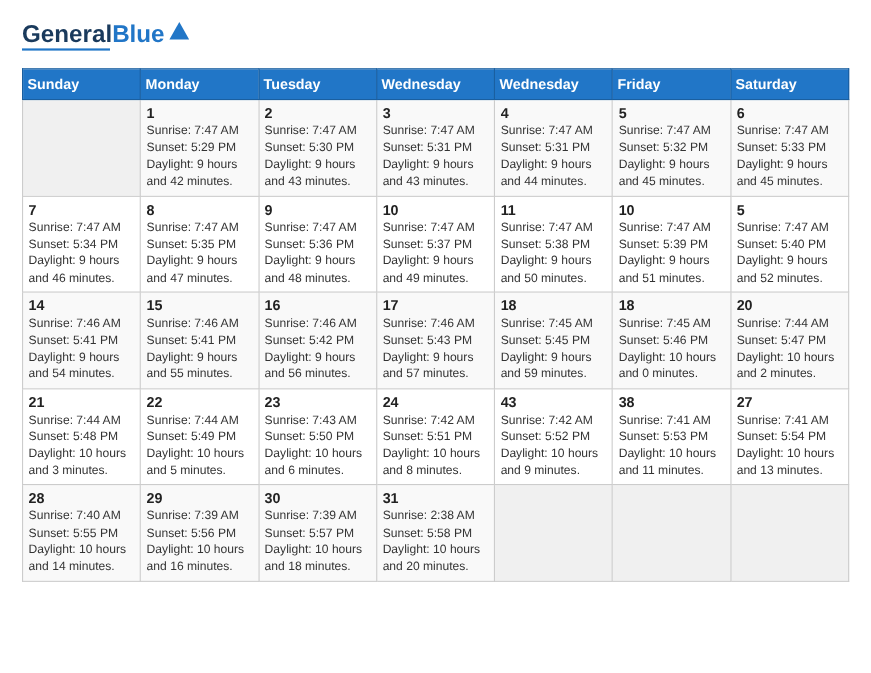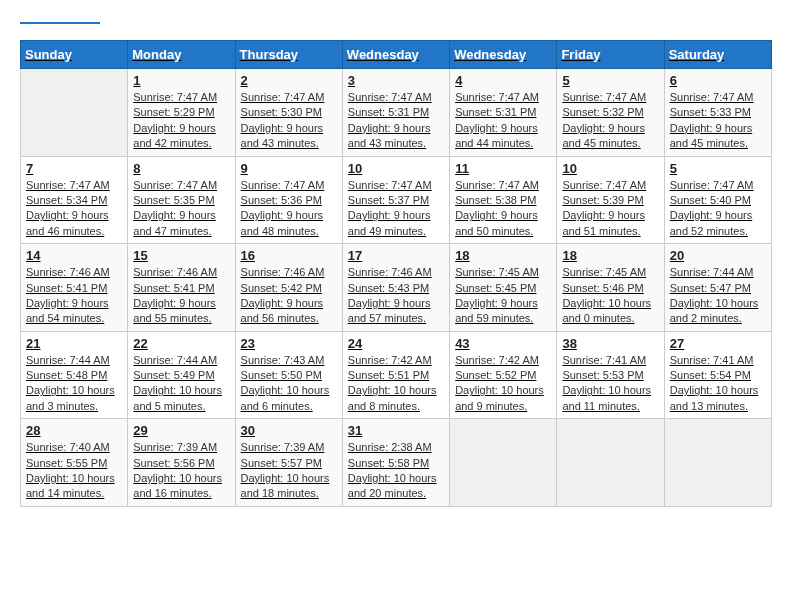--- a/index.html
+++ b/index.html
@@ -39,21 +39,20 @@
       color: #222;
     }
     .location-title {
       font-size: 16px;
       color: #555;
     }
     table {
       width: 100%;
       border-collapse: collapse;
       font-size: 11px;
-      text-decoration: underline;
     }
     thead tr th {
       background: #2176c7;
       color: #fff;
       padding: 6px 4px;
       text-align: left;
       font-size: 13px;
       font-weight: bold;
       border: 1px solid #1a5fa0;
     }
@@ -81,34 +80,40 @@
       color: #333;
       line-height: 1.4;
       font-size: 11px;
     }
   </style>
 </head>
 <body>
 
 <div class="header">
   <div class="logo">
+    <div style="display:flex;align-items:center;">
+      <span class="logo-text">General<span class="blue">Blue</span></span>
+      <svg width="22" height="22" viewBox="0 0 22 22" style="margin-left:2px;margin-top:-4px;">
+        <polygon points="11,2 20,18 2,18" fill="#2176c7"></polygon>
+      </svg>
+    </div>
     <div style="width:80px;height:2px;background:#2176c7;margin-top:2px;"></div>
   </div>
   <div class="title-area">
     <div class="month-title"></div>
     <div class="location-title"></div>
   </div>
 </div>
 
 <table>
   <thead>
     <tr id="header-row">
     <th>Sunday</th>
         <th>Monday</th>
-        <th>Thursday</th>
+        <th>Tuesday</th>
         <th>Wednesday</th>
         <th>Wednesday</th>
         <th>Friday</th>
         <th>Saturday</th>
       </tr>
   </thead>
   <tbody id="calendar-body">
   <tr>
         <td class="empty"></td>
         <td>

